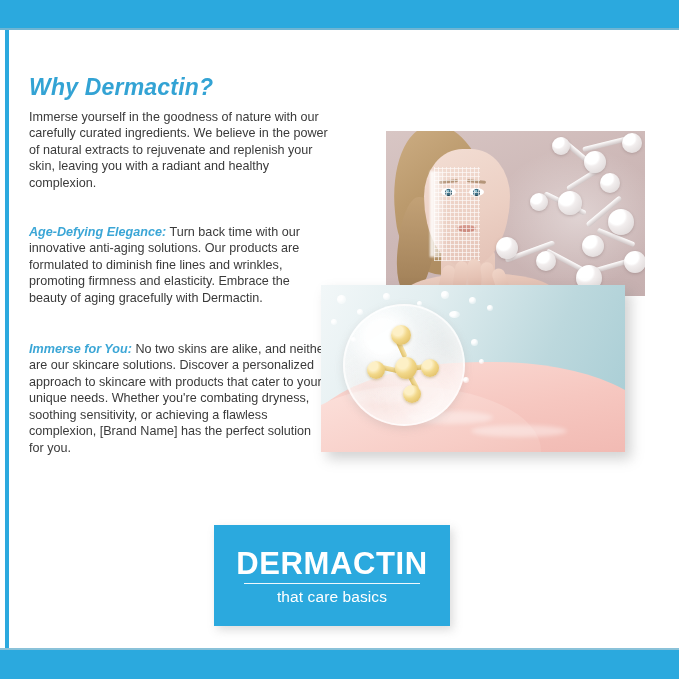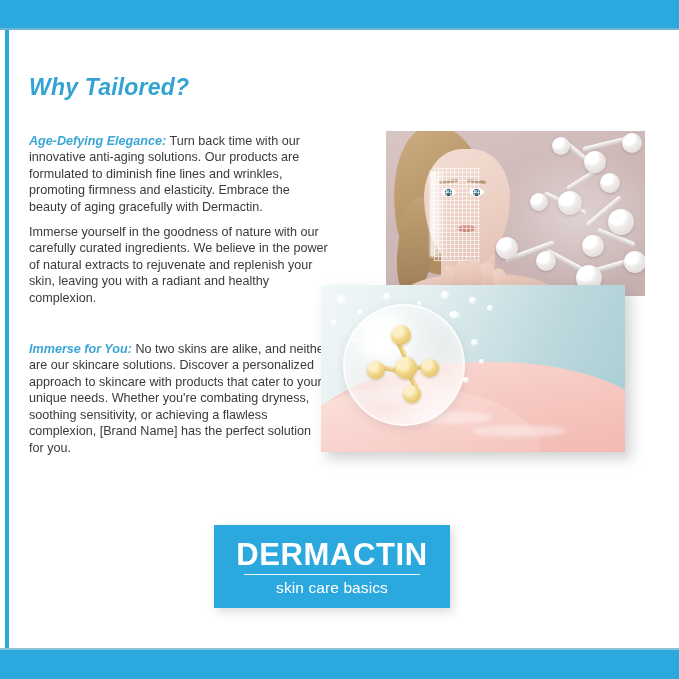--- a/index.html
+++ b/index.html
@@ -266,21 +266,21 @@
   .bubble {
     position: absolute;
     border-radius: 50%;
     background: radial-gradient(circle at 34% 30%, rgba(255,255,255,.98) 0 30%, rgba(255,255,255,.55) 60%, rgba(255,255,255,.18) 100%);
   }
 
   
   .logo {
     position: absolute;
     left: 214px; top: 525px;
-    width: 236px; height: 83px;
+    width: 236px; height: 101px;
     background: #2BA9DE;
     box-shadow: 3px 4px 9px rgba(140,140,140,.30);
     display: flex;
     flex-direction: column;
     align-items: center;
     justify-content: center;
   }
   .logo-word {
     font-size: 31px;
     font-weight: bold;
@@ -307,25 +307,25 @@
 <div id="page">
 
   <div class="bar-top"></div>
   <div class="bar-top-shade"></div>
   <div class="bar-left"></div>
   <div class="bar-bottom-shade"></div>
   <div class="bar-bottom"></div>
 
   <div class="text-col">
 
-    <h1 class="heading">Why Tailored?</h1>
+    <h1 class="heading">Why Dermactin?</h1>
+
+    <p class="para para-1">Immerse yourself in the goodness of nature with our carefully curated ingredients. We believe in the power of natural extracts to rejuvenate and replenish your skin, leaving you with a radiant and healthy complexion.</p>
 
     <p class="para para-2"><span class="lead-in">Age-Defying Elegance:</span><span> Turn back time with our innovative anti-aging solutions. Our products are formulated to diminish fine lines and wrinkles, promoting firmness and elasticity. Embrace the beauty of aging gracefully with Dermactin.</span></p>
-
-    <p class="para para-1">Immerse yourself in the goodness of nature with our carefully curated ingredients. We believe in the power of natural extracts to rejuvenate and replenish your skin, leaving you with a radiant and healthy complexion.</p>
 
     <p class="para para-3"><span class="lead-in">Immerse for You:</span><span> No two skins are alike, and neither are our skincare solutions. Discover a personalized approach to skincare with products that cater to your unique needs. Whether you're combating dryness, soothing sensitivity, or achieving a flawless complexion, [Brand Name] has the perfect solution for you.</span></p>
   </div>
 
   <div class="photo-face">
     <div class="face-hair"></div>
     <div class="face-hair-2"></div>
     <div class="face-shoulder"></div>
     <div class="face-neck"></div>
     <div class="face-shape"></div>
@@ -399,16 +399,16 @@
     <div class="bubble" style="left:150px; top:54px; width:7px;  height:7px;"></div>
     <div class="bubble" style="left:158px; top:74px; width:5px;  height:5px;"></div>
     <div class="bubble" style="left:142px; top:92px; width:6px;  height:6px;"></div>
     <div class="bubble" style="left:10px;  top:34px; width:6px;  height:6px;"></div>
     <div class="bubble" style="left:30px;  top:52px; width:5px;  height:5px;"></div>
   </div>
 
   <div class="logo">
     <div class="logo-word">DERMACTIN</div>
     <div class="logo-rule"></div>
-    <div class="logo-tag">skin care basics</div>
+    <div class="logo-tag">that care basics</div>
   </div>
 
 </div>
 
 </body></html>

